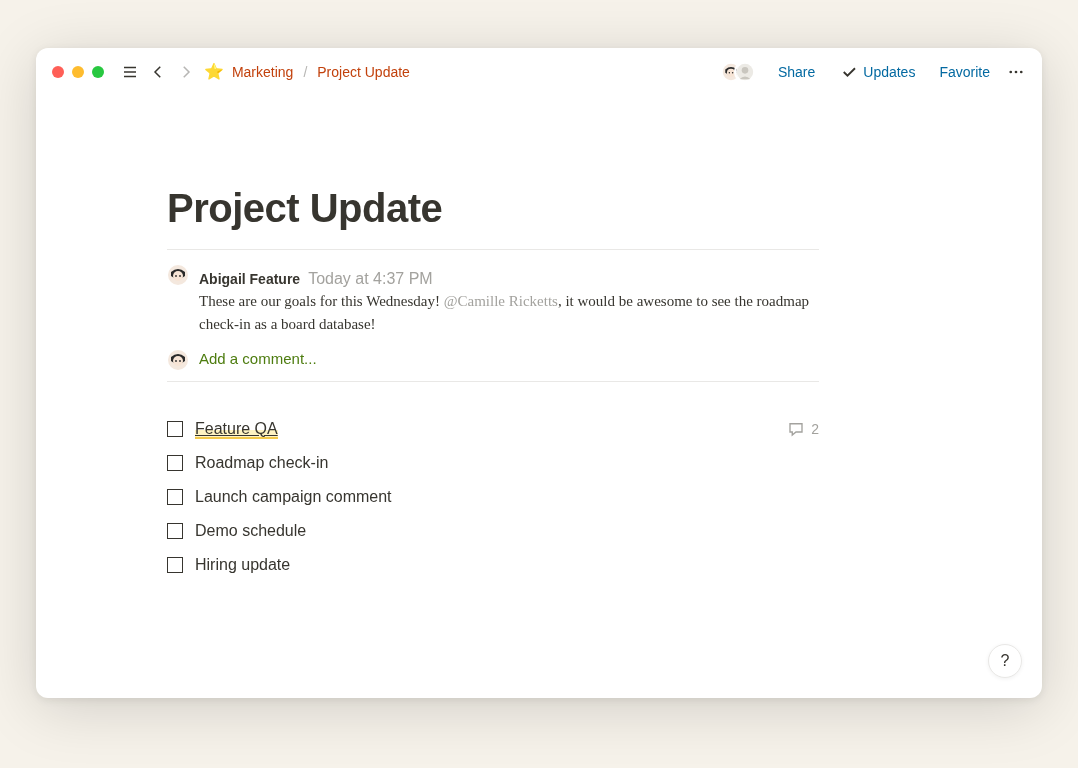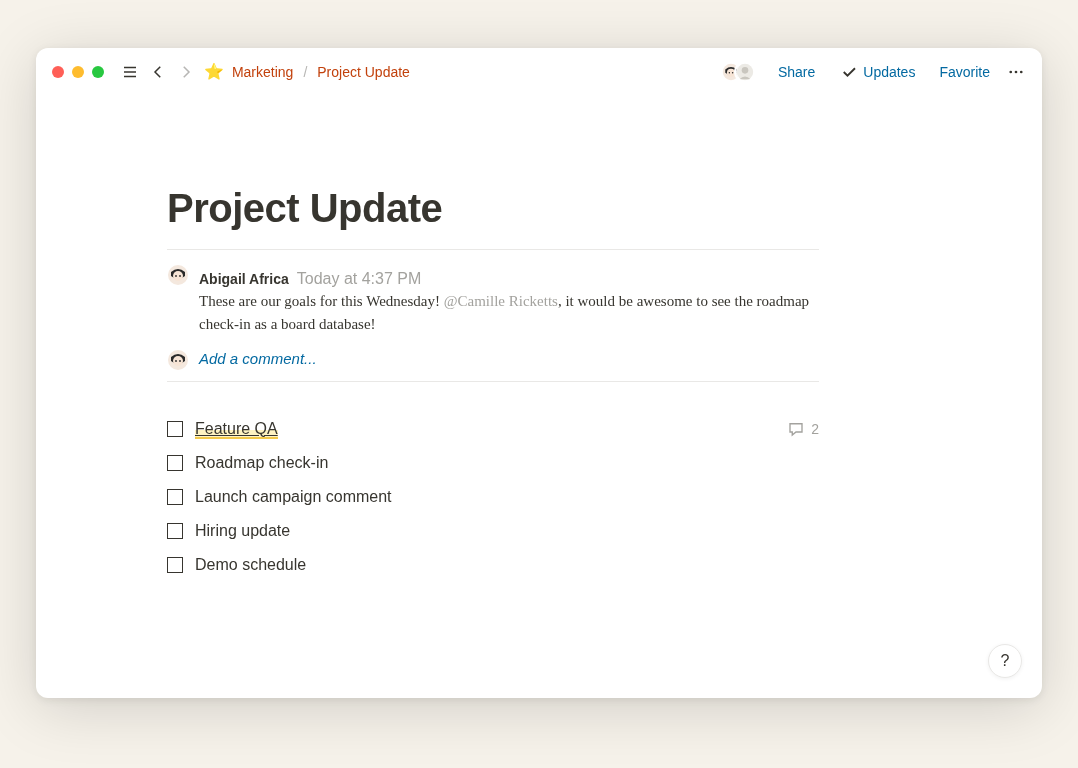--- a/index.html
+++ b/index.html
@@ -93,21 +93,21 @@
   .c-author { font-weight: 600; color: #37352f; font-size: 14px; }
   .c-time { font-size: 16px; color: #a3a29e; margin-top: 8px; }
   .c-body { font-size: 15px; color: #37352f; line-height: 1.55; font-family: Liberation Serif, serif; }
   .mention { color: #a3a29e; }
   .add-comment {
     display: flex;
     gap: 10px;
     align-items: center;
     margin-top: 10px;
   }
-  .add-comment .placeholder { color: #0369a1; font-size: 15px; font-style: italic; }
+  .add-comment .placeholder { color: #4d7c0f; font-size: 15px; }
 
   
   .todos { margin-top: 30px; }
   .todo {
     display: flex;
     align-items: center;
     gap: 12px;
     padding: 5px 0;
     font-size: 16px;
     color: #37352f;
@@ -236,21 +236,21 @@
                 <circle cx="11" cy="11" r="11" fill="#fff"></circle>
                 <circle cx="11" cy="11" r="10" fill="#f4e8de"></circle>
                 <path d="M4 8 Q11 2 18 8 L18 12 Q11 18 4 12 Z" fill="#2a2a2a"></path>
                 <circle cx="11" cy="12" r="5" fill="#f7e4d5"></circle>
                 <circle cx="9" cy="12" r="0.9" fill="#2a2a2a"></circle>
                 <circle cx="13" cy="12" r="0.9" fill="#2a2a2a"></circle>
               </svg>
           </span>
           <div class="c-main">
             <div class="c-head">
-              <span class="c-author">Abigail Africa</span>
+              <span class="c-author">Abigail Feature</span>
               <span class="c-time">Today at 4:37 PM</span>
             </div>
             <div class="c-body">
               <span>These are our goals for this Wednesday! </span><span class="mention">@Camille Ricketts</span><span>, it would be awesome to see the roadmap check-in as a board database!</span>
             </div>
           </div>
         </div>
 
         <div class="add-comment">
           <span class="avatar-sm">
@@ -287,26 +287,26 @@
           <span class="todo-text">Roadmap check-in</span>
         </div>
 
         <div class="todo">
           <span class="checkbox"></span>
           <span class="todo-text">Launch campaign comment</span>
         </div>
 
         <div class="todo">
           <span class="checkbox"></span>
+          <span class="todo-text">Demo schedule</span>
+        </div>
+
+        <div class="todo">
+          <span class="checkbox"></span>
           <span class="todo-text">Hiring update</span>
-        </div>
-
-        <div class="todo">
-          <span class="checkbox"></span>
-          <span class="todo-text">Demo schedule</span>
         </div>
 
       </div>
     </div>
   </div>
 
   <div class="help">?</div>
 </div>
 
 </body></html>

